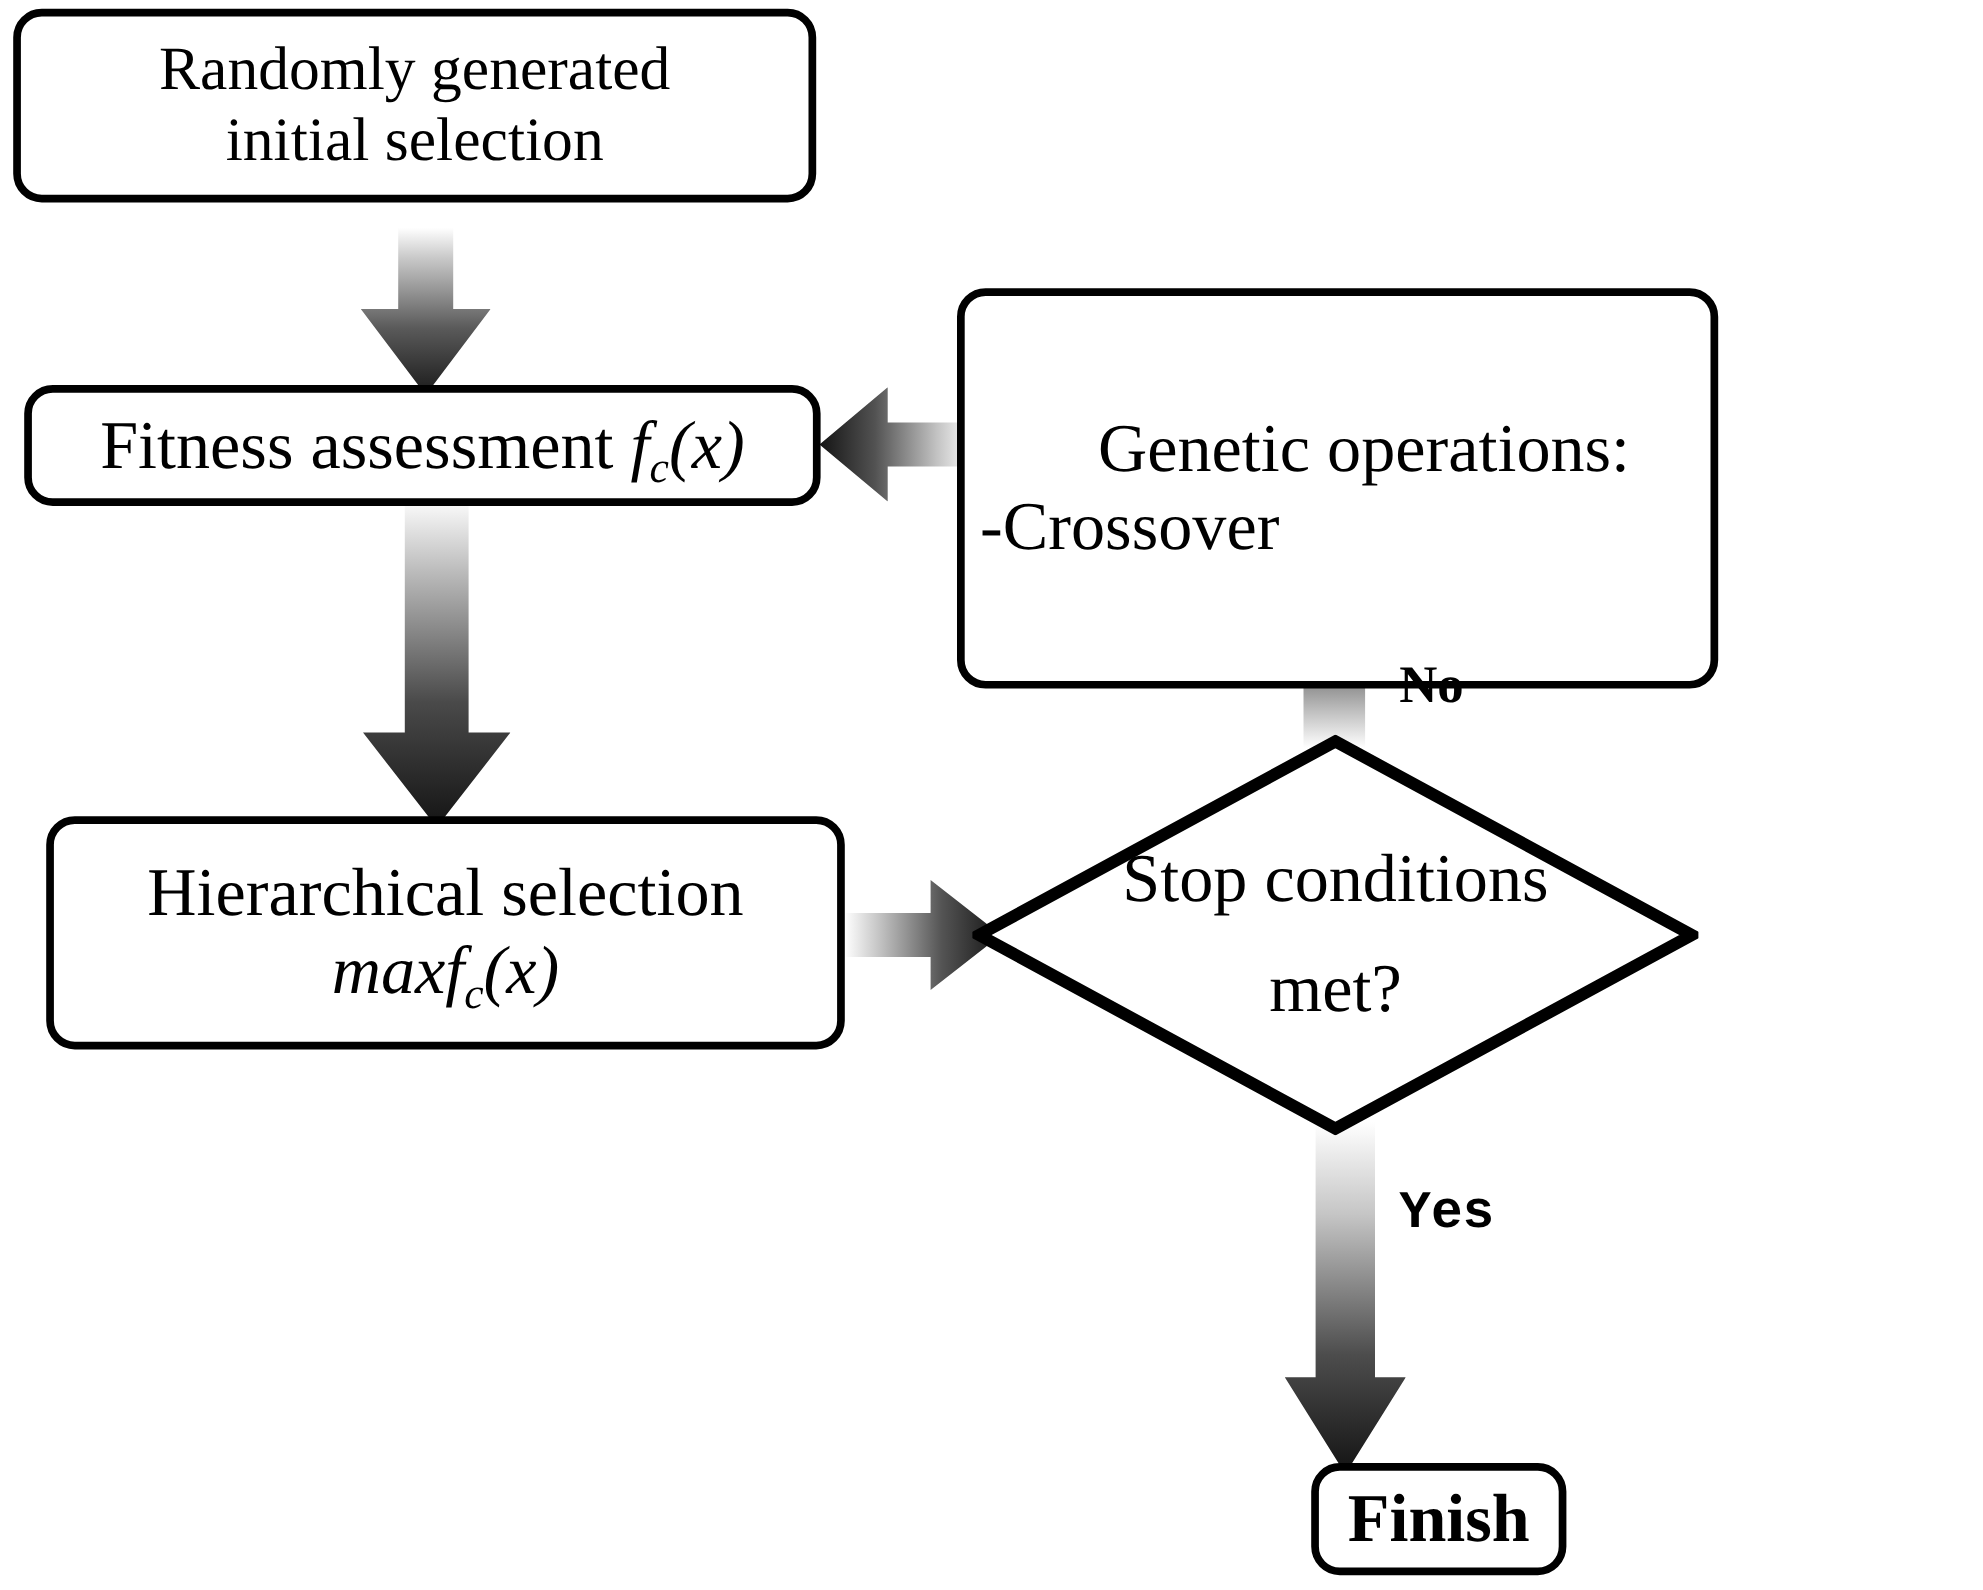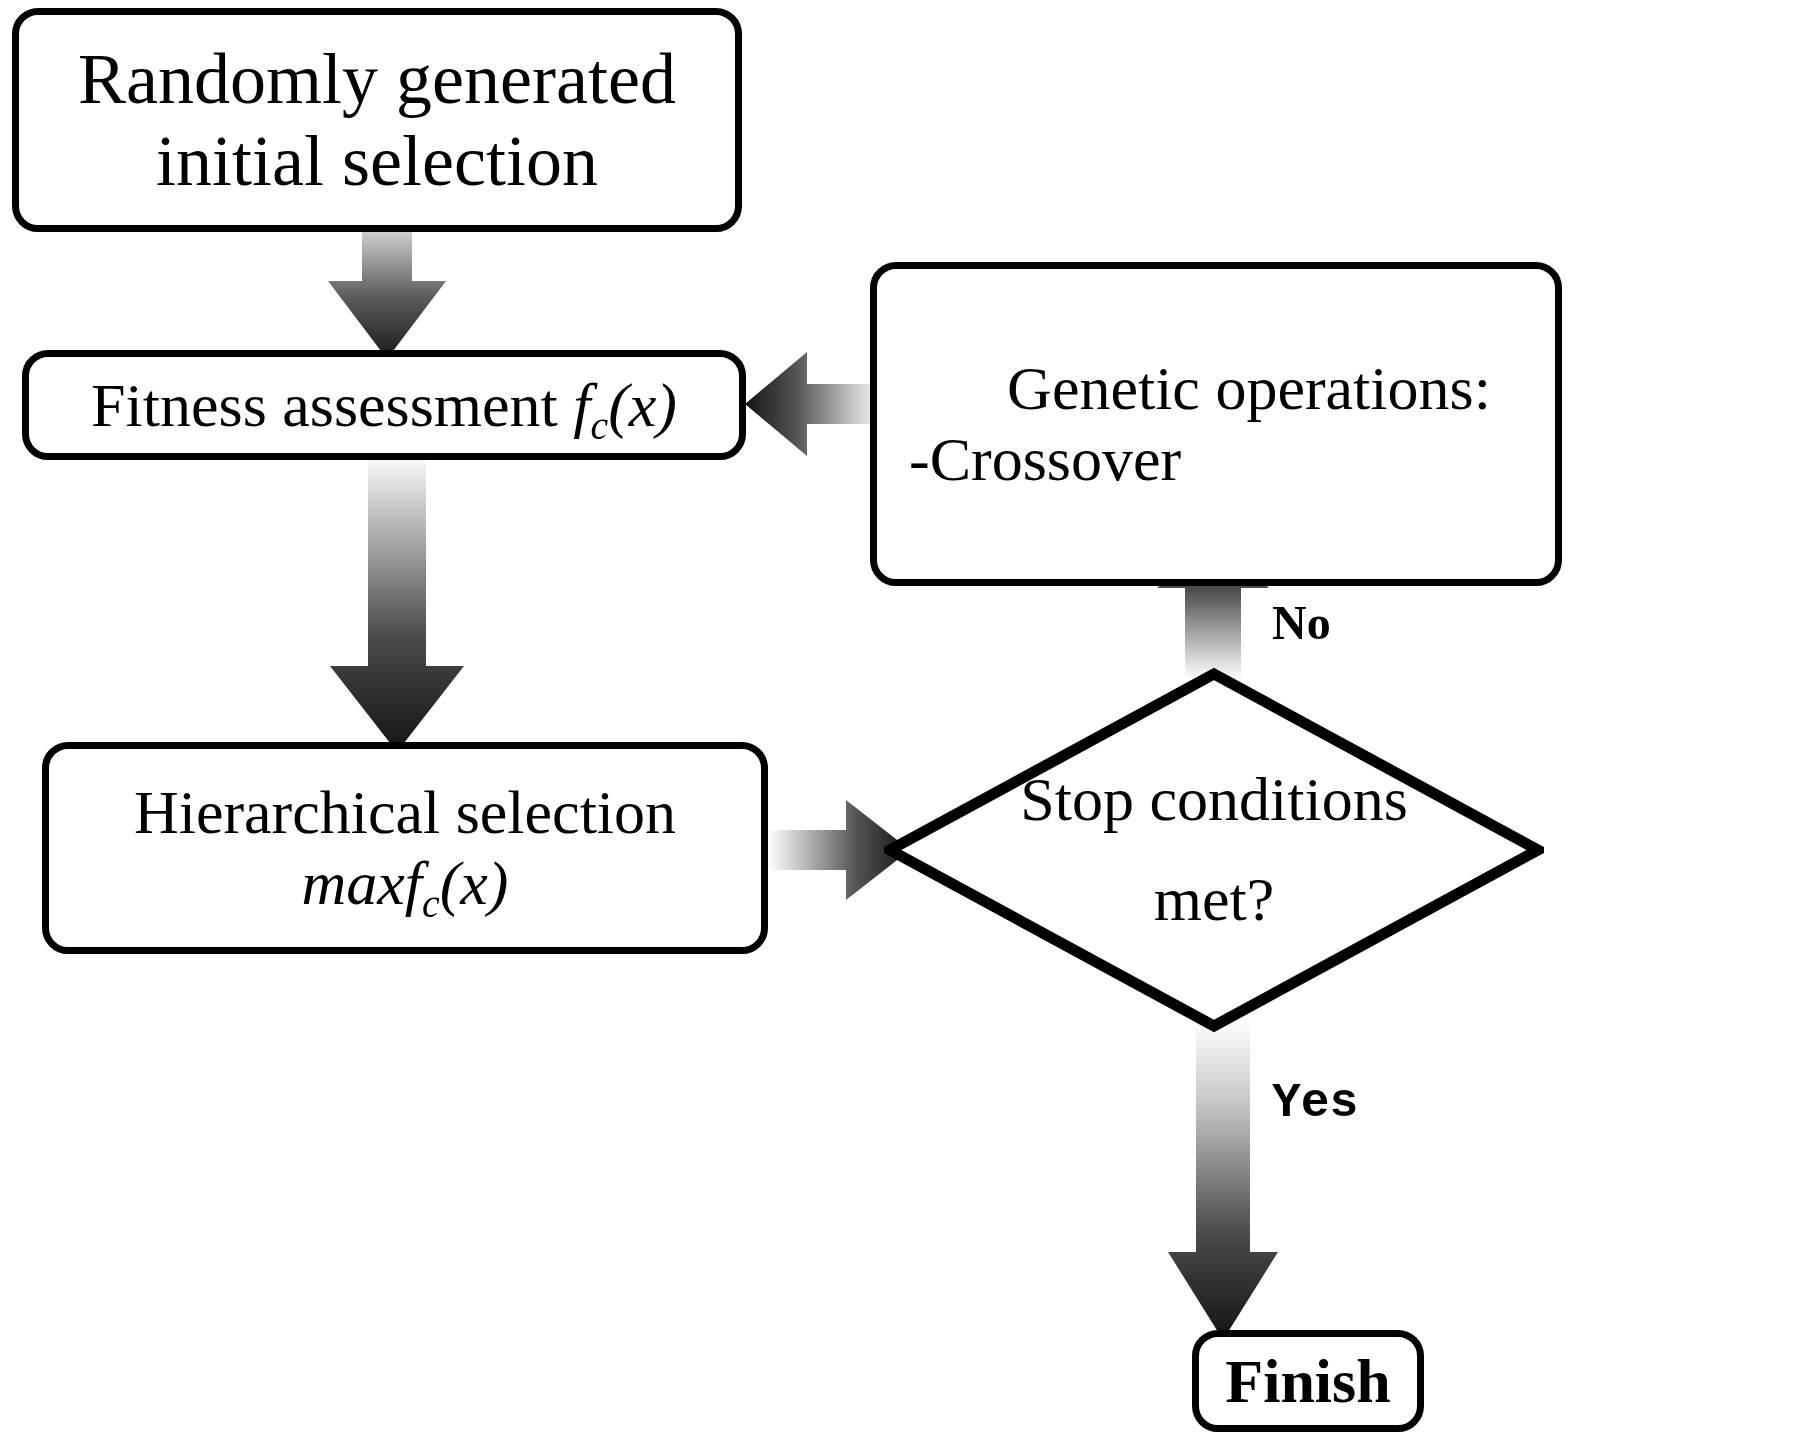--- a/index.html
+++ b/index.html
@@ -44,35 +44,35 @@
   .ital { font-style: italic; }
   .sub {
     font-style: italic;
     font-size: 0.64em;
     vertical-align: sub;
     line-height: 0;
   }
 
   
   #box-initial {
-    left: 12px; top: 8px; width: 730px; height: 224px;
-    font-size: 72px;
+    left: 12px; top: 8px; width: 730px; height: 176px;
+    font-size: 56px;
   }
   #box-fitness {
     left: 22px; top: 350px; width: 724px; height: 110px;
     font-size: 62px;
   }
   #box-selection {
     left: 42px; top: 742px; width: 726px; height: 212px;
     font-size: 62px;
   }
   #box-genetic {
-    left: 870px; top: 262px; width: 692px; height: 324px;
-    font-size: 62px;
-    padding-left: 32px;
+    left: 870px; top: 262px; width: 692px; height: 364px;
+    font-size: 62px;
+    padding-left: 14px;
   }
   #box-genetic .line.title {
     align-self: center;
     padding-left: 34px;
   }
   #box-finish {
     left: 1192px; top: 1330px; width: 232px; height: 102px;
     font-size: 62px;
     font-weight: bold;
   }

